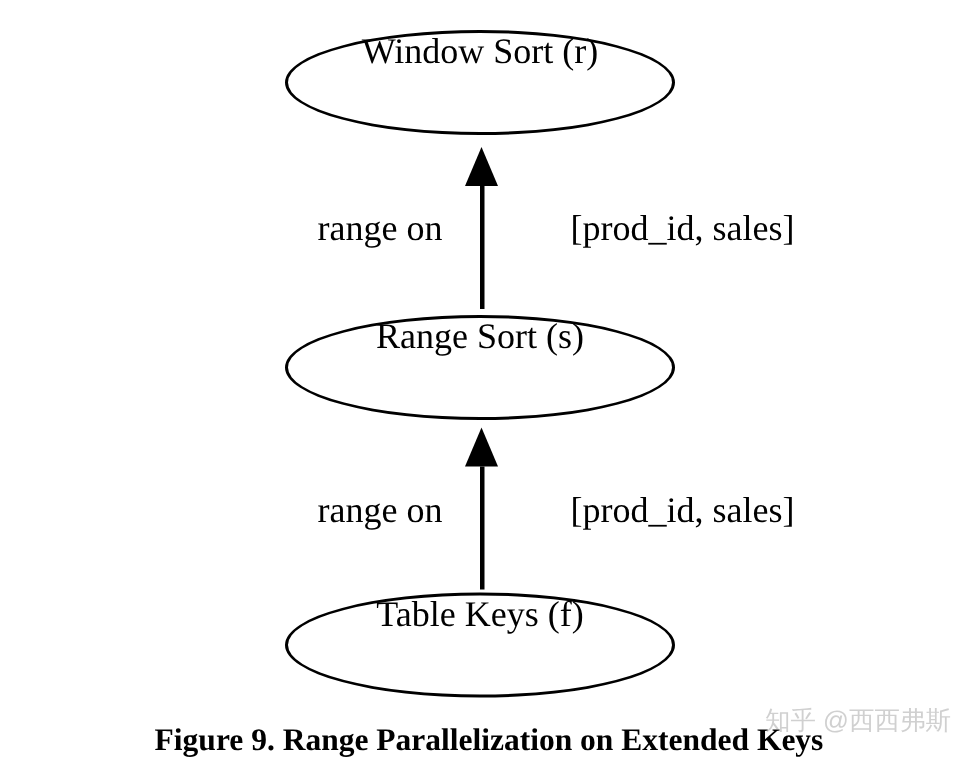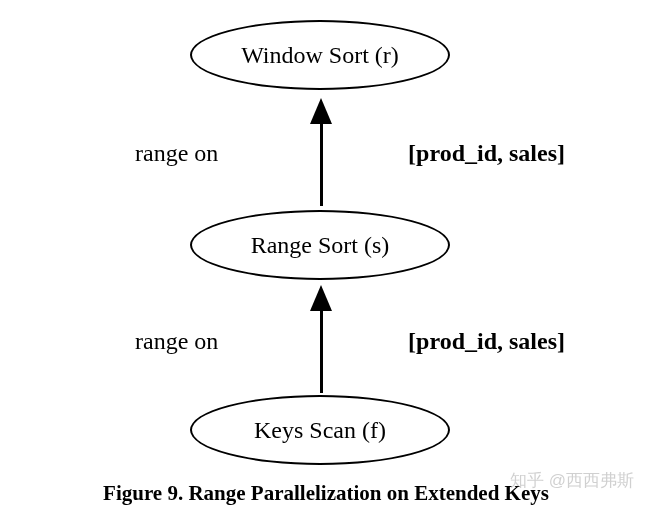--- a/index.html
+++ b/index.html
@@ -17,21 +17,21 @@
     .diagram-container {
       width: 100%;
       height: 100%;
       position: relative;
     }
     .node {
       position: absolute;
       border: 2.5px solid #000;
       border-radius: 50%;
       display: flex;
-      align-items: center;
+      align-items: flex-start;
       justify-content: center;
       font-size: 24px;
       background: #fff;
     }
     .node-top {
       left: 190px;
       top: 20px;
       width: 260px;
       height: 70px;
     }
@@ -69,27 +69,26 @@
       border-bottom: 26px solid #000;
     }
     .arrow-shaft {
       width: 3px;
       height: 82px;
       background: #000;
     }
     .edge-label-left {
       position: absolute;
       font-size: 24px;
-      text-align: left;
+      text-align: right;
     }
     .edge-label-right {
       position: absolute;
       font-size: 24px;
-      text-align: right;
-      font-weight: bold;
+      text-align: center;
     }
     .label-top-left {
       left: 135px;
       top: 140px;
       width: 160px;
     }
     .label-top-right {
       left: 345px;
       top: 140px;
       width: 220px;
@@ -143,19 +142,19 @@
   </div>
 
   <div class="arrow arrow-bottom">
     <div class="arrow-head"></div>
     <div class="arrow-shaft"></div>
   </div>
   <div class="edge-label-left label-bottom-left">range on</div>
   <div class="edge-label-right label-bottom-right">[prod_id, sales]</div>
 
   <div class="node node-bottom">
-    <span>Keys Scan (f)</span>
+    <span>Table Keys (f)</span>
   </div>
 
   <div class="caption">Figure 9. Range Parallelization on Extended Keys</div>
 
   <div class="watermark">知乎 @西西弗斯</div>
 </div>
 
 </body></html>

